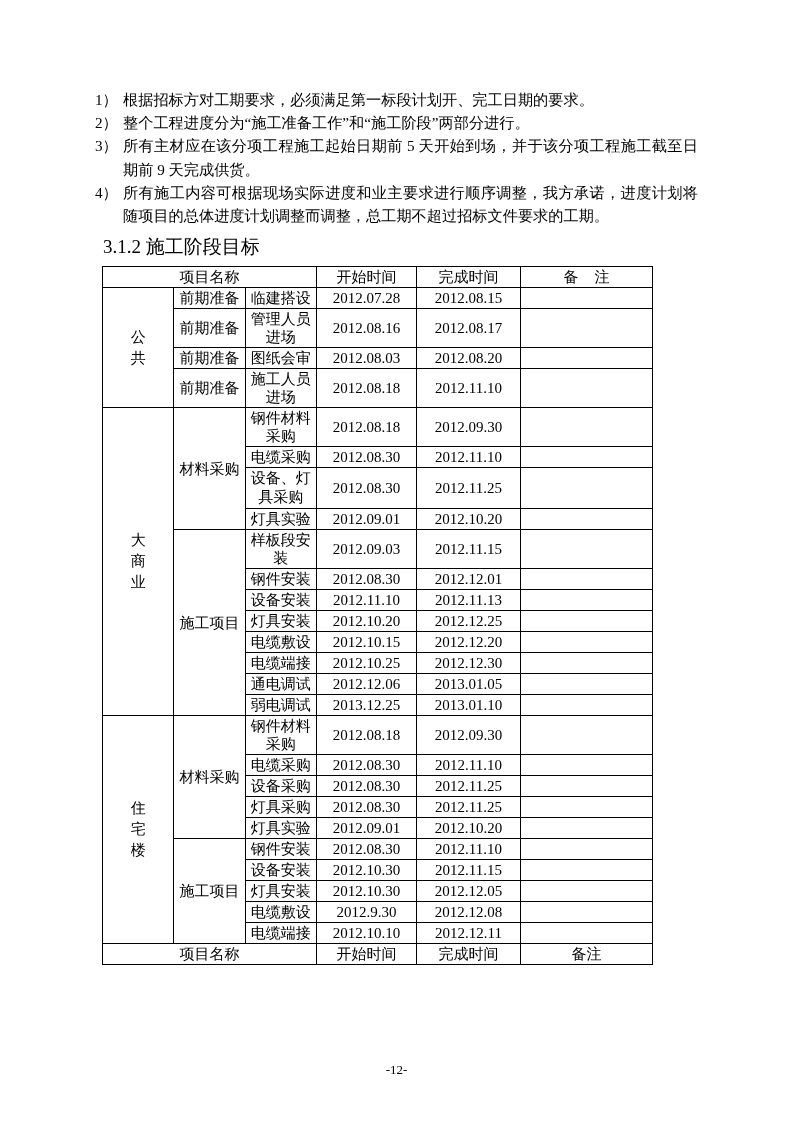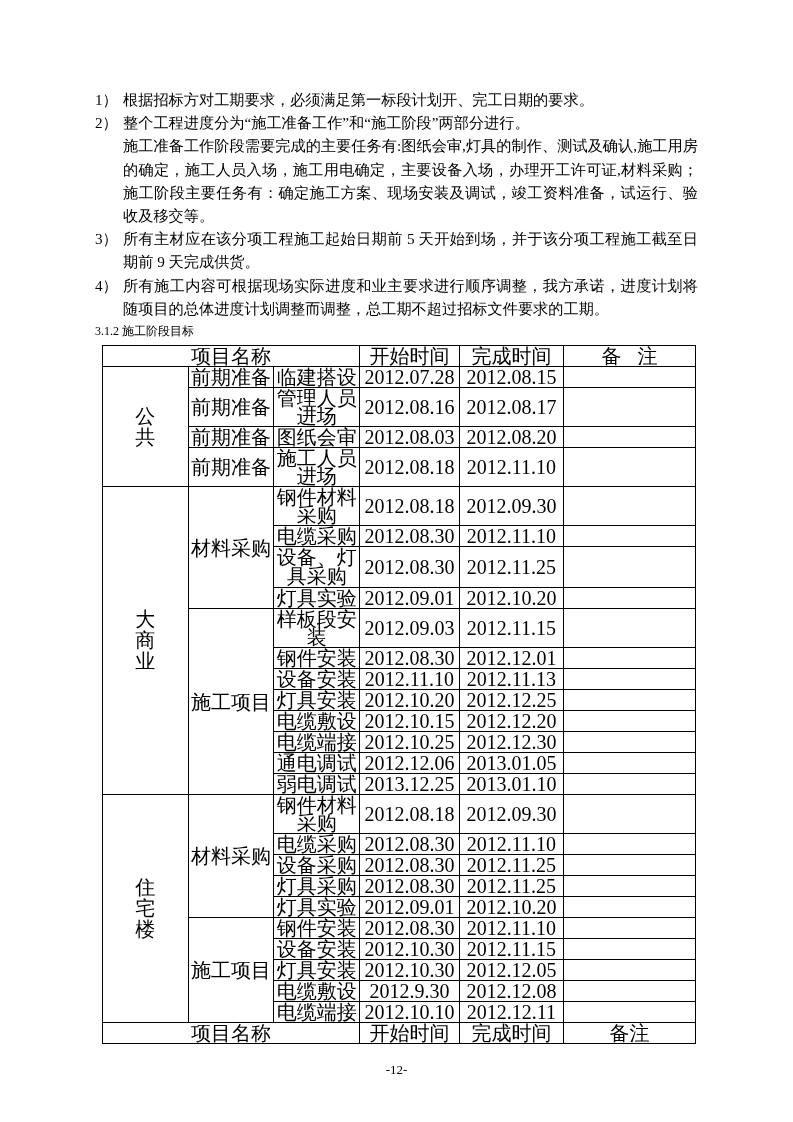--- a/index.html
+++ b/index.html
@@ -36,43 +36,43 @@
     width: 28px;
     text-align: left;
     white-space: pre;
   }
   .para .ptext {
     flex: 1 1 auto;
     text-align: justify;
     text-justify: inter-character;
   }
   .heading {
-    font-size: 12px;
+    font-size: 19px;
     line-height: 23.2px;
-    margin: 0;
+    margin: 8px;
   }
   .subpara {
     font-size: 15.2px;
     line-height: 23.2px;
     margin: 0;
     padding-left: 28px;
     text-align: justify;
     text-justify: inter-character;
   }
 
   
   .sched-wrap {
     margin-top: 2px;
     margin-left: 7px;
   }
   table.sched {
     border-collapse: collapse;
     table-layout: fixed;
-    width: 594px;
-    font-size: 20px;
+    width: 551px;
+    font-size: 15px;
     line-height: 18px;
   }
   table.sched td {
     border: 1px solid #000000;
     text-align: center;
     vertical-align: middle;
     padding: 1px 2px;
     height: 20px;
     box-sizing: border-box;
     font-family: "Liberation Serif", "DejaVu Serif", serif;
@@ -118,21 +118,20 @@
     <div class="para">
       <span class="marker">1）</span>
       <span class="ptext">根据招标方对工期要求，必须满足第一标段计划开、完工日期的要求。</span>
     </div>
     <div class="para">
       <span class="marker">2）</span>
       <span class="ptext">整个工程进度分为“施工准备工作”和“施工阶段”两部分进行。</span>
     </div>
   </div>
 
-  <div class="subpara">施工准备工作阶段需要完成的主要任务有:图纸会审,灯具的制作、测试及确认,施工用房的确定，施工人员入场，施工用电确定，主要设备入场，办理开工许可证,材料采购；施工阶段主要任务有：确定施工方案、现场安装及调试，竣工资料准备，试运行、验收及移交等。</div>
 
   <div>
     <div class="para">
       <span class="marker">3）</span>
       <span class="ptext">所有主材应在该分项工程施工起始日期前 5 天开始到场，并于该分项工程施工截至日期前 9 天完成供货。</span>
     </div>
     <div class="para">
       <span class="marker">4）</span>
       <span class="ptext">所有施工内容可根据现场实际进度和业主要求进行顺序调整，我方承诺，进度计划将随项目的总体进度计划调整而调整，总工期不超过招标文件要求的工期。</span>
     </div>

